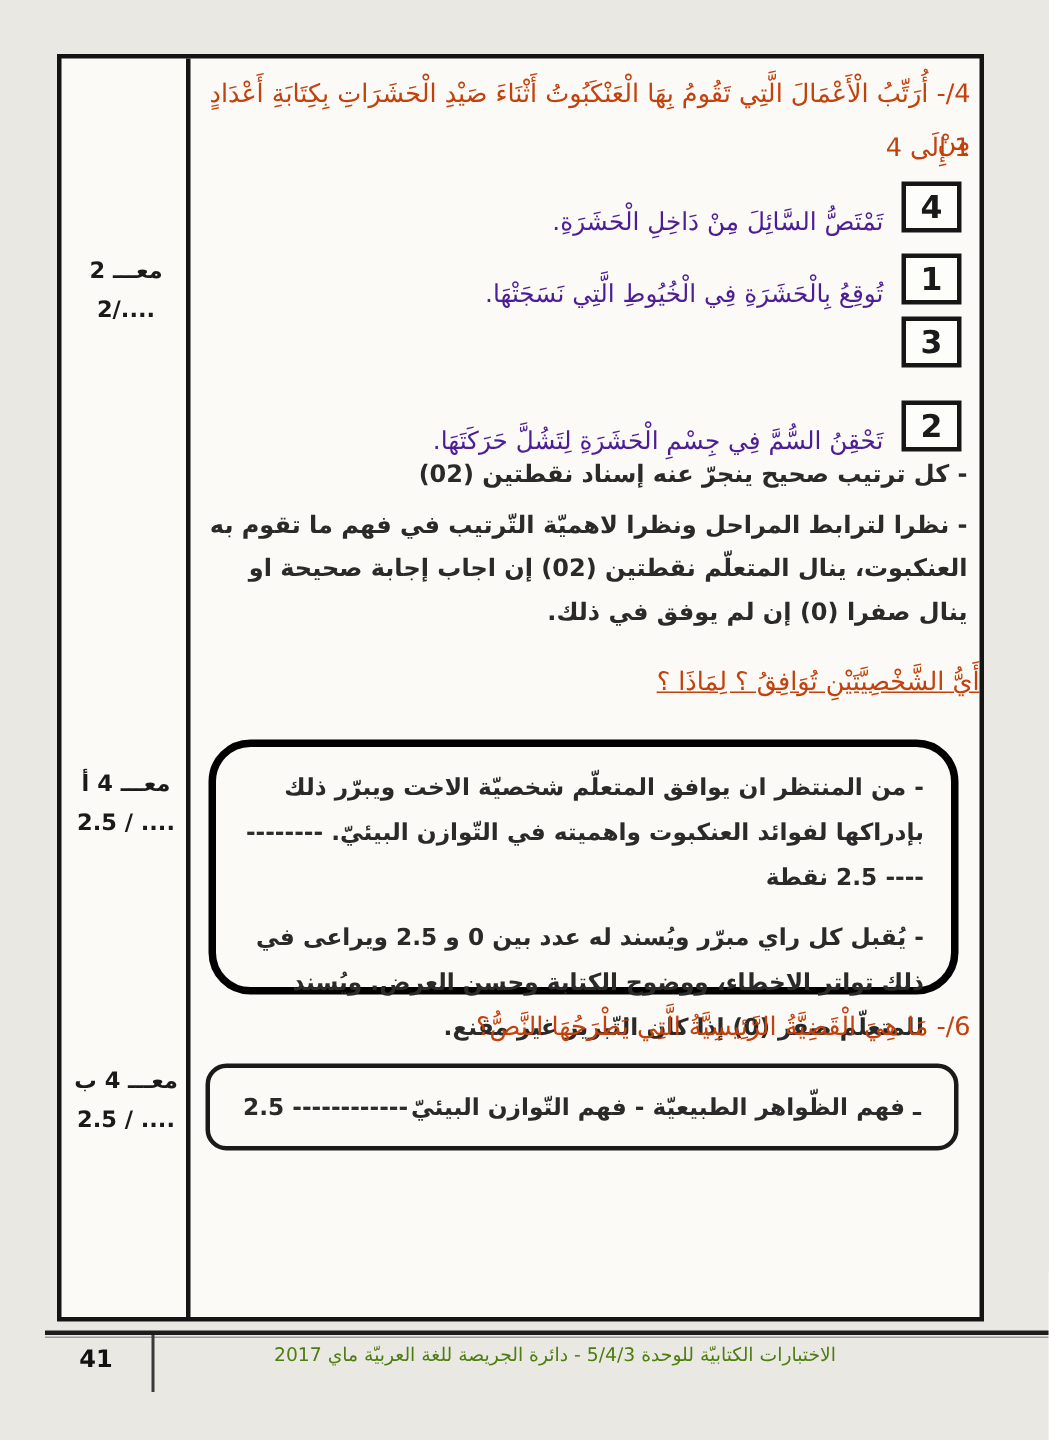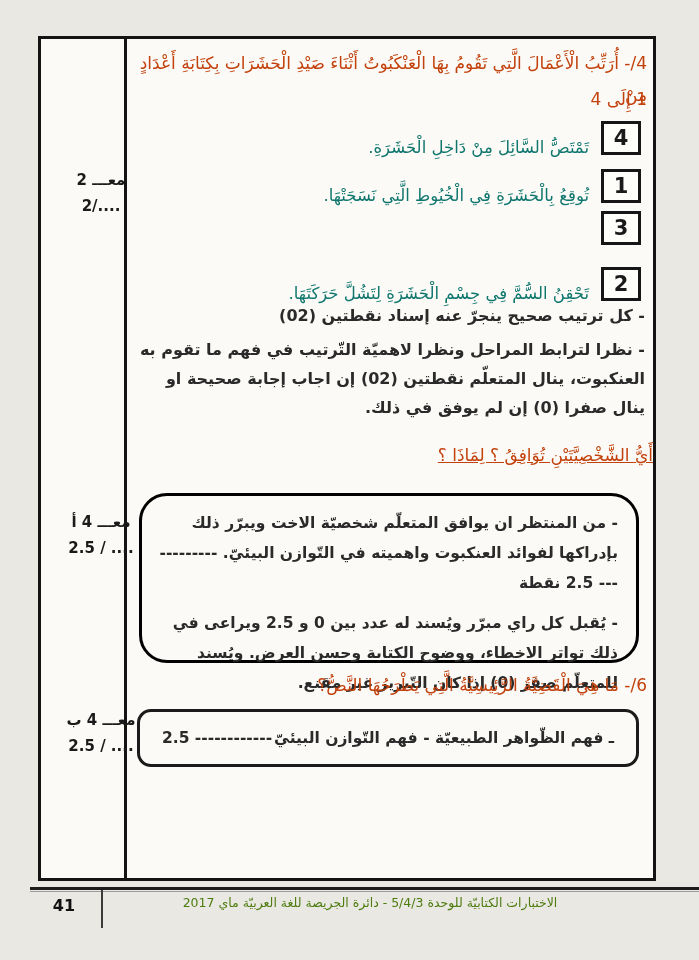--- a/index.html
+++ b/index.html
@@ -11,44 +11,44 @@
   }
   .exam-table{
     position:absolute;left:38px;top:36px;width:618px;height:845px;
     background:#fbfaf6;border:3px solid #141414;box-sizing:border-box;
   }
   
   .criteria-col{
     position:absolute;left:0;top:0;bottom:0;width:86px;
     border-right:3px solid #141414;box-sizing:border-box;
   }
-  .margin-note{position:absolute;width:86px;text-align:center;direction:rtl;margin-left:17px;}
+  .margin-note{position:absolute;width:86px;text-align:center;direction:rtl;}
   .margin-note .crit{font-size:15px;font-weight:bold;line-height:26px;color:#1a1a1a;}
   .margin-note .score{font-size:15px;font-weight:bold;line-height:26px;color:#1a1a1a;}
 
   .content{
     position:absolute;left:92px;top:0;width:518px;height:100%;
     direction:rtl;text-align:right;
   }
   .pline{position:absolute;right:4px;left:2px;font-size:17px;line-height:32px;color:#c2410c;}
   .item-row{
     position:absolute;right:10px;left:2px;display:flex;align-items:center;gap:12px;direction:rtl;
   }
   .num-box{
     width:40px;height:34px;flex:0 0 40px;
     border:3px solid #161616;background:#fdfdfa;box-sizing:border-box;
     display:flex;align-items:center;justify-content:center;
     font-size:21px;font-weight:600;color:#1a1a1a;direction:ltr;
   }
-  .item-text{font-size:16.5px;line-height:30px;color:#0f766e;margin-top:20px;}
+  .item-text{font-size:16.5px;line-height:30px;color:#4c1d95;margin-top:20px;}
   .hand{font-weight:bold;color:#2a2a2a;}
   .hand-note{position:absolute;right:6px;left:2px;font-size:16px;line-height:34px;}
   .round-box-large{
     position:absolute;right:12px;width:500px;box-sizing:border-box;
-    border:3px solid #000000;border-radius:28px;background:#fbfaf6;
+    border:5px solid #000000;border-radius:28px;background:#fbfaf6;
     padding:12px 18px 10px 14px;
     font-size:15.5px;line-height:30px;direction:rtl;text-align:right;
   }
   .round-box-large p{margin:0 0 10px 0;}
   .round-box-small{
     position:absolute;right:12px;width:502px;height:58px;box-sizing:border-box;
     border:3px solid #1a1a1a;border-radius:14px;background:#fbfaf6;
     padding:0 22px;direction:rtl;
     display:flex;align-items:center;justify-content:space-between;
     font-size:15.5px;

